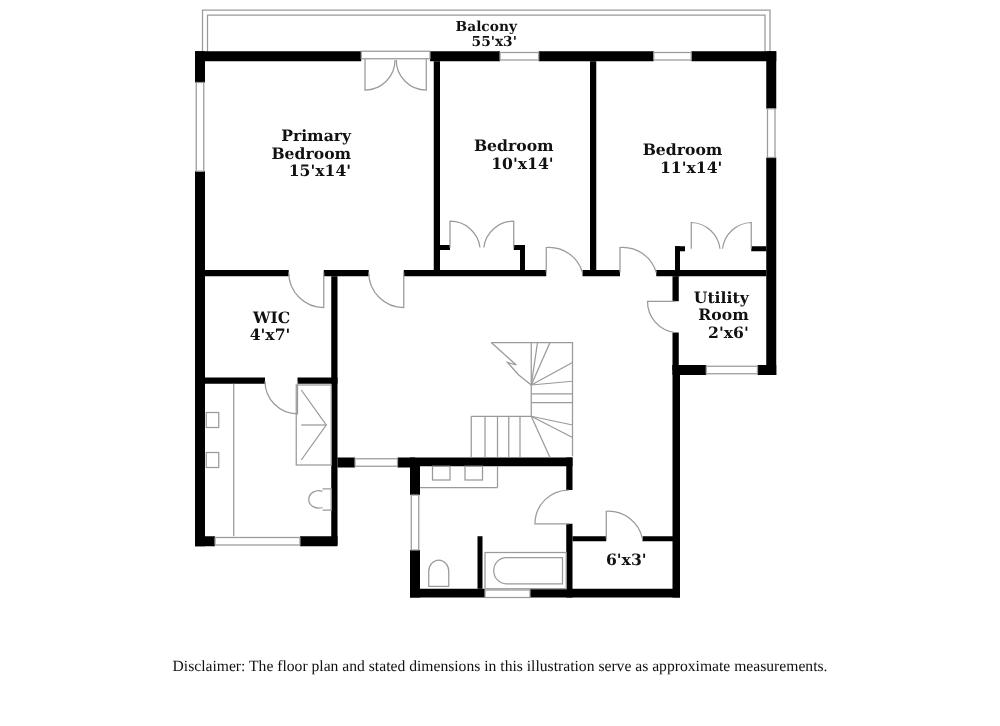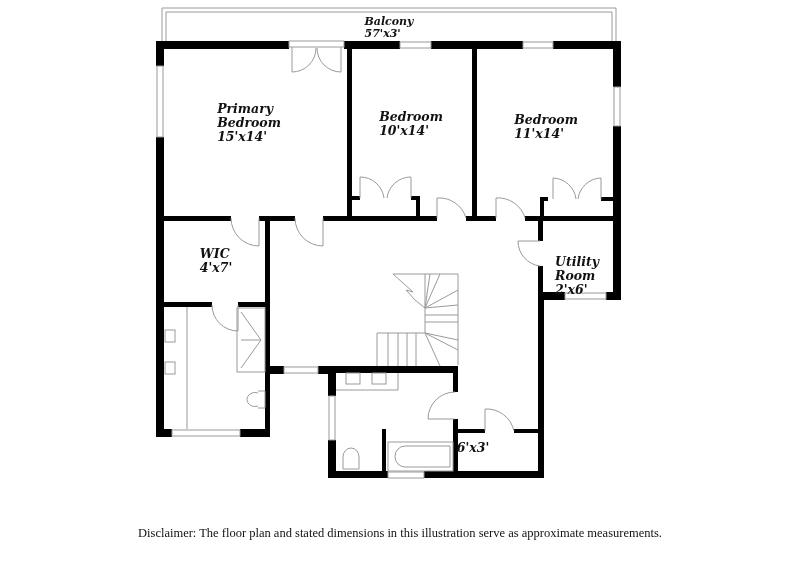--- a/index.html
+++ b/index.html
@@ -1,21 +1,21 @@
 <!DOCTYPE html>
 <html><head>
 <meta charset="utf-8">
 <style>
   html, body { margin:0; padding:0; background:#ffffff; }
   body { width:800px; height:581px; position:relative; overflow:hidden; font-family:"DejaVu Serif", serif; }
   #plan { position:absolute; left:0; top:0; width:800px; height:581px; }
   .wall { fill:#000; }
   .thin { fill:none; stroke:#9a9a9a; stroke-width:1; }
   .win  { fill:#fff; stroke:#9a9a9a; stroke-width:1; }
-  .label { position:absolute; text-align:left; font-weight:bold; font-size:12.5px; line-height:14px; color:#111; font-family:"DejaVu Serif", serif; white-space:nowrap; transform:translateX(-50%);font-style:italic; }
+  .label { position:absolute; text-align:right; font-weight:bold; font-size:12.5px; line-height:14px; color:#111; font-family:"DejaVu Serif", serif; white-space:nowrap; transform:translateX(-50%); }
   .disclaimer { position:absolute; left:0; width:800px; text-align:center; font-size:12.5px; line-height:16px; color:#111; font-family:Liberation Serif, serif; }
 </style>
 </head>
 <body>
 
 <svg id="plan" viewBox="0 0 800 581">
 
   <g>
     <polyline class="thin" points="162,42 162,8 616,8 616,42"></polyline>
     <polyline class="thin" points="166,42 166,12 612,12 612,42"></polyline>
@@ -156,21 +156,21 @@
       <line class="thin" x1="388" y1="333" x2="388" y2="366"></line>
       <line class="thin" x1="398" y1="333" x2="398" y2="366"></line>
       <line class="thin" x1="407" y1="333" x2="407" y2="366"></line>
       <line class="thin" x1="416" y1="333" x2="416" y2="366"></line>
     </g>
   </g>
 </svg>
 
 <div class="label" style="left:389px; top:16px; font-size:11px; line-height:12px;">
   <div>Balcony</div>
-  <div>57'x3'</div>
+  <div>55'x3'</div>
 </div>
 
 <div class="label" style="left:249px; top:102px;">
   <div>Primary</div>
   <div>Bedroom</div>
   <div>15'x14'</div>
 </div>
 
 <div class="label" style="left:411px; top:110px;">
   <div>Bedroom</div>
@@ -180,25 +180,25 @@
 <div class="label" style="left:546px; top:113px;">
   <div>Bedroom</div>
   <div>11'x14'</div>
 </div>
 
 <div class="label" style="left:216px; top:247px;">
   <div>WIC</div>
   <div>4'x7'</div>
 </div>
 
-<div class="label" style="left:577px; top:231px;margin-top:24px;">
+<div class="label" style="left:577px; top:231px;">
   <div>Utility</div>
   <div>Room</div>
   <div>2'x6'</div>
 </div>
 
-<div class="label" style="left:473px; top:441px;">
+<div class="label" style="left:501px; top:441px;">
   <div>6'x3'</div>
 </div>
 
 <div class="disclaimer" style="top:525px;">
   <div>Disclaimer: The floor plan and stated dimensions in this illustration serve as approximate measurements.</div>
 </div>
 
 </body></html>

